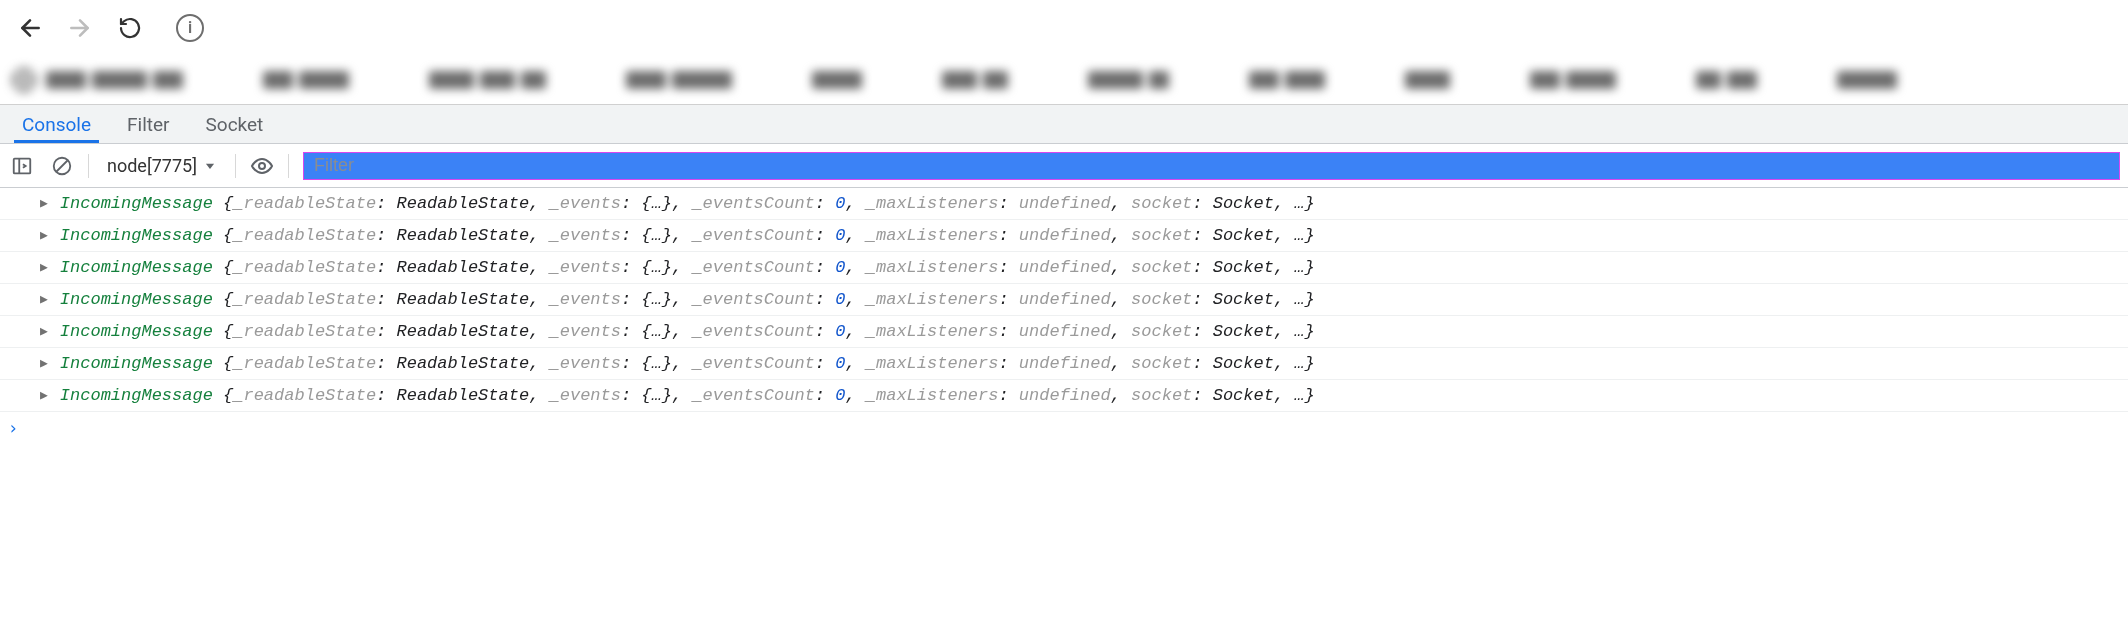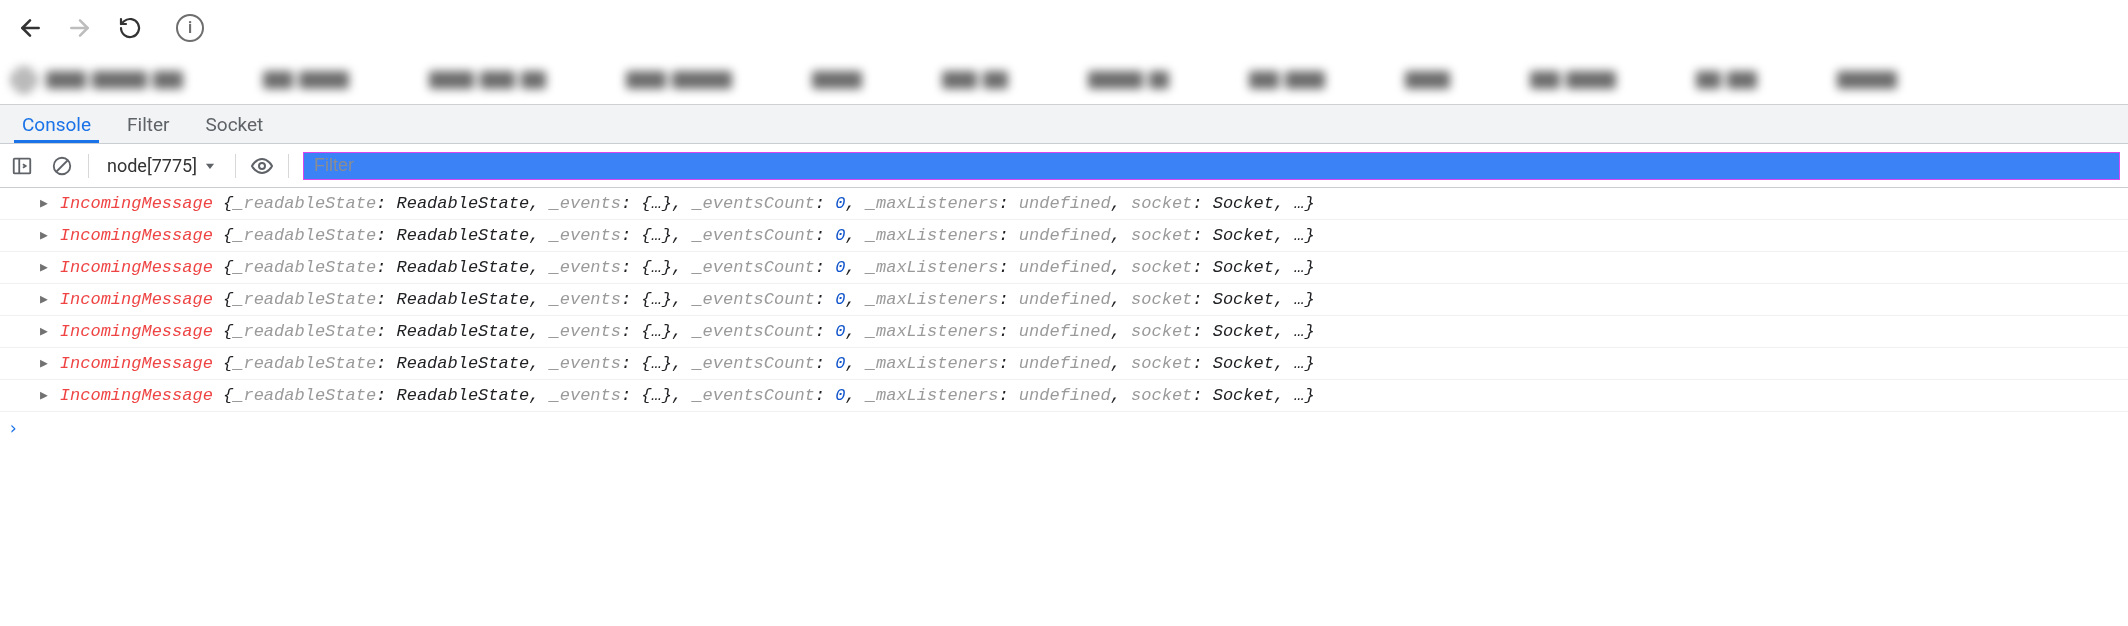--- a/index.html
+++ b/index.html
@@ -158,21 +158,21 @@
     border-bottom: 1px solid #eef0f1;
     gap: 12px;
     font-style: italic;
     white-space: nowrap;
   }
   .disclosure {
     color:#727272;
     font-size: 13px;
     transform: translateY(-1px);
   }
-  .obj-class { color:#ef4444; }
+  .obj-class { color:#15803d; }
   .obj-brace { color:#202124; font-style: italic; }
   .prop-key   { color:#9a9a9a;font-style:italic; }
   .prop-punct { color:#202124; }
   .prop-val   { color:#202124;font-style:italic; }
   .prop-num   { color:#1155cc; }
   .prop-undef { color:#9a9a9a; }
   .ellipsis   { color:#202124; }
 
   .prompt-row {
     display:flex; align-items:center;

